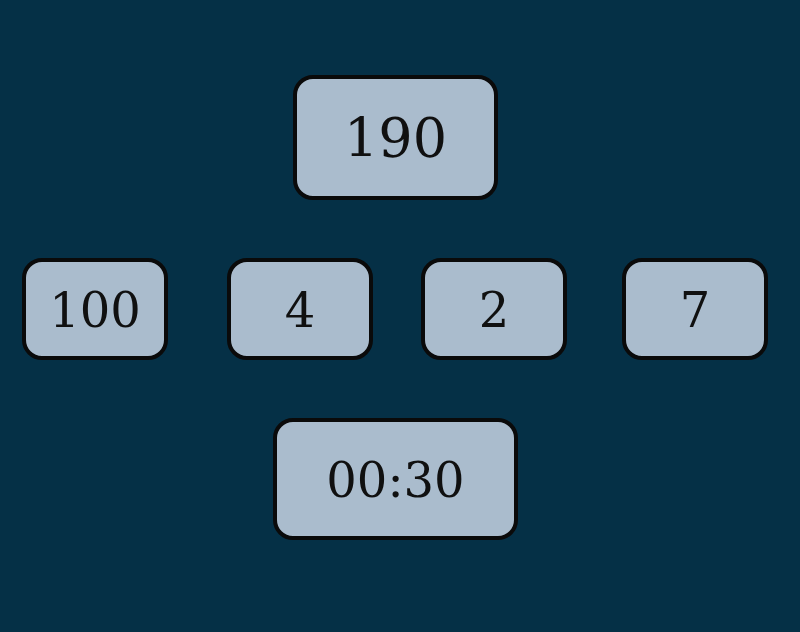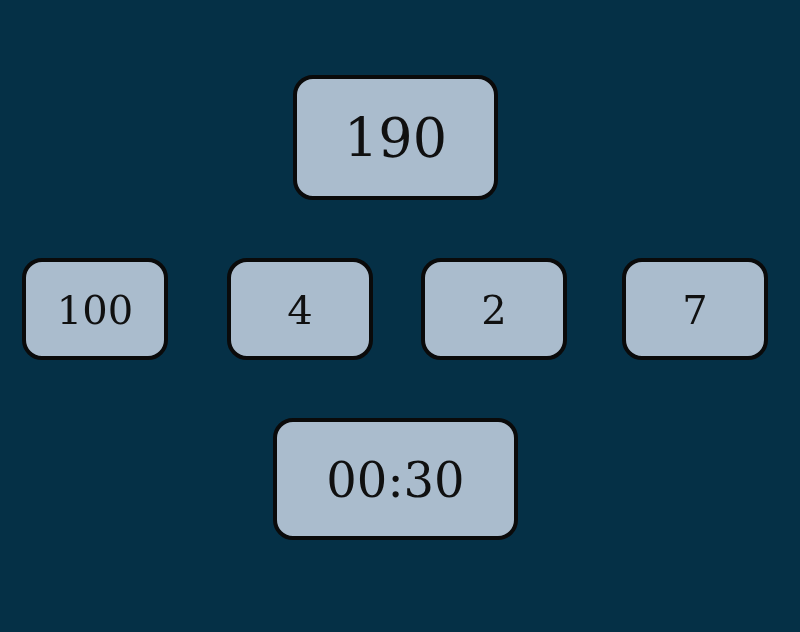--- a/index.html
+++ b/index.html
@@ -34,21 +34,21 @@
     left: 293px;
     top: 75px;
     width: 205px;
     height: 125px;
     font-size: 54px;
   }
   .tile-number {
     top: 258px;
     width: 146px;
     height: 102px;
-    font-size: 40px;
+    font-size: 48px;
   }
   .tile-number.n0 { left: 22px; }
   .tile-number.n1 { left: 227px; }
   .tile-number.n2 { left: 421px; }
   .tile-number.n3 { left: 622px; }
   .tile-timer {
     left: 273px;
     top: 418px;
     width: 245px;
     height: 122px;

